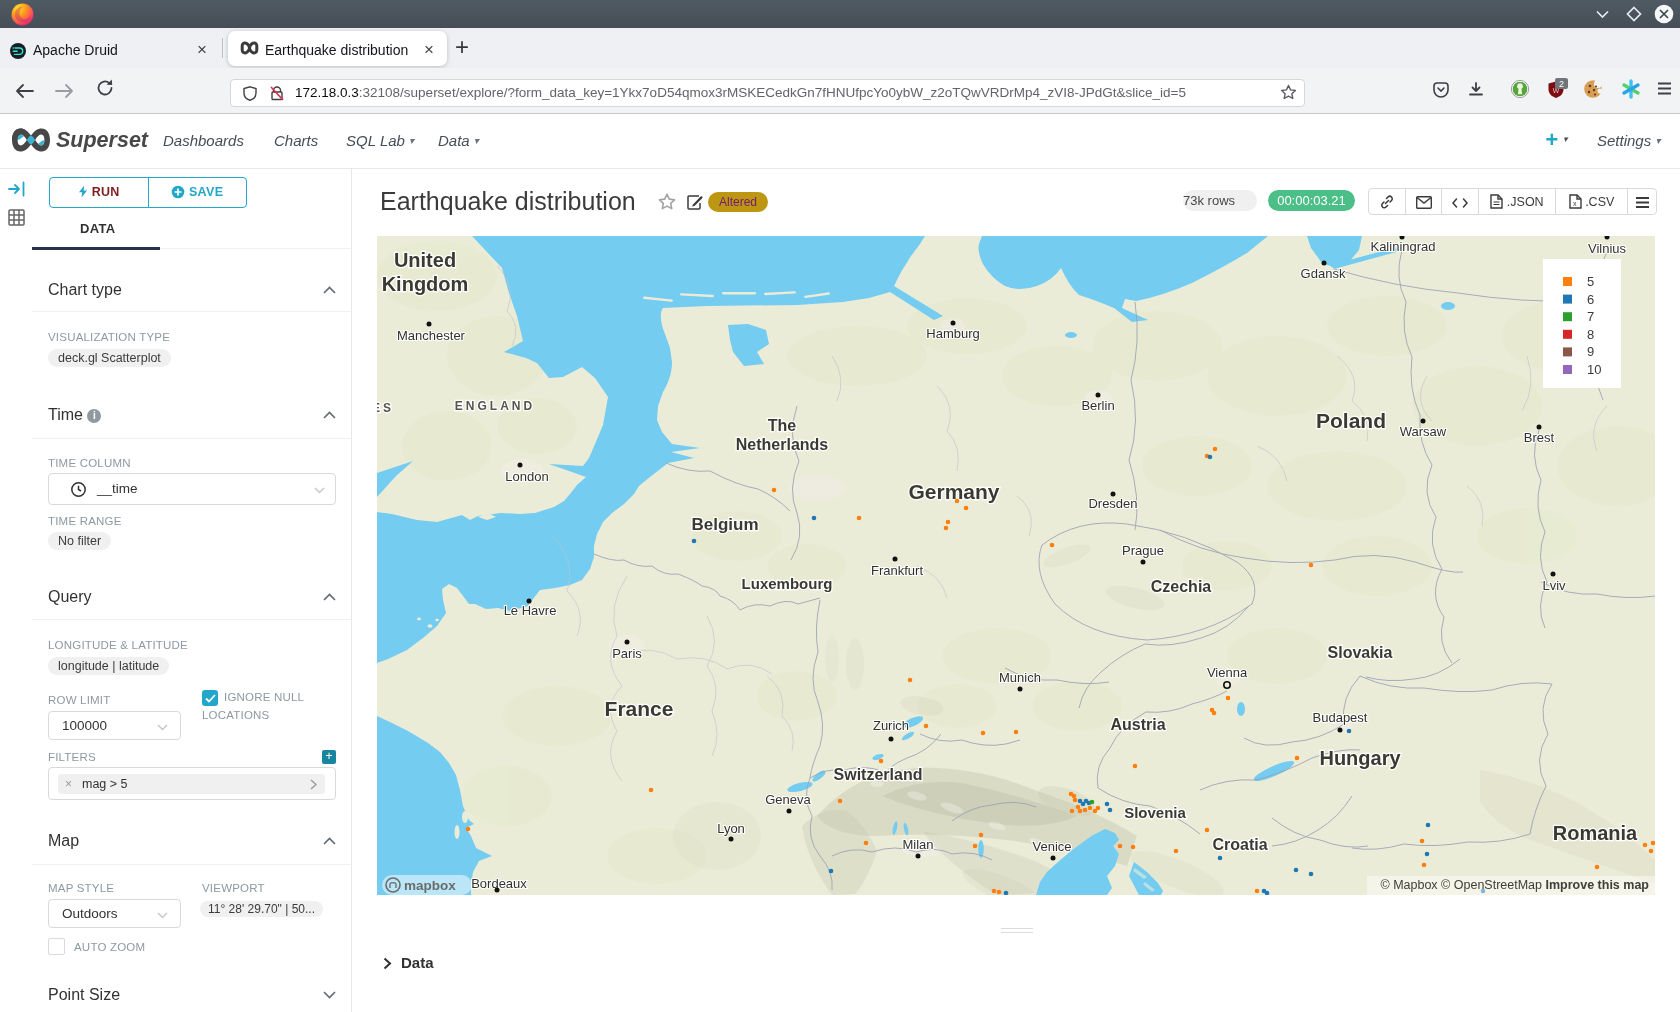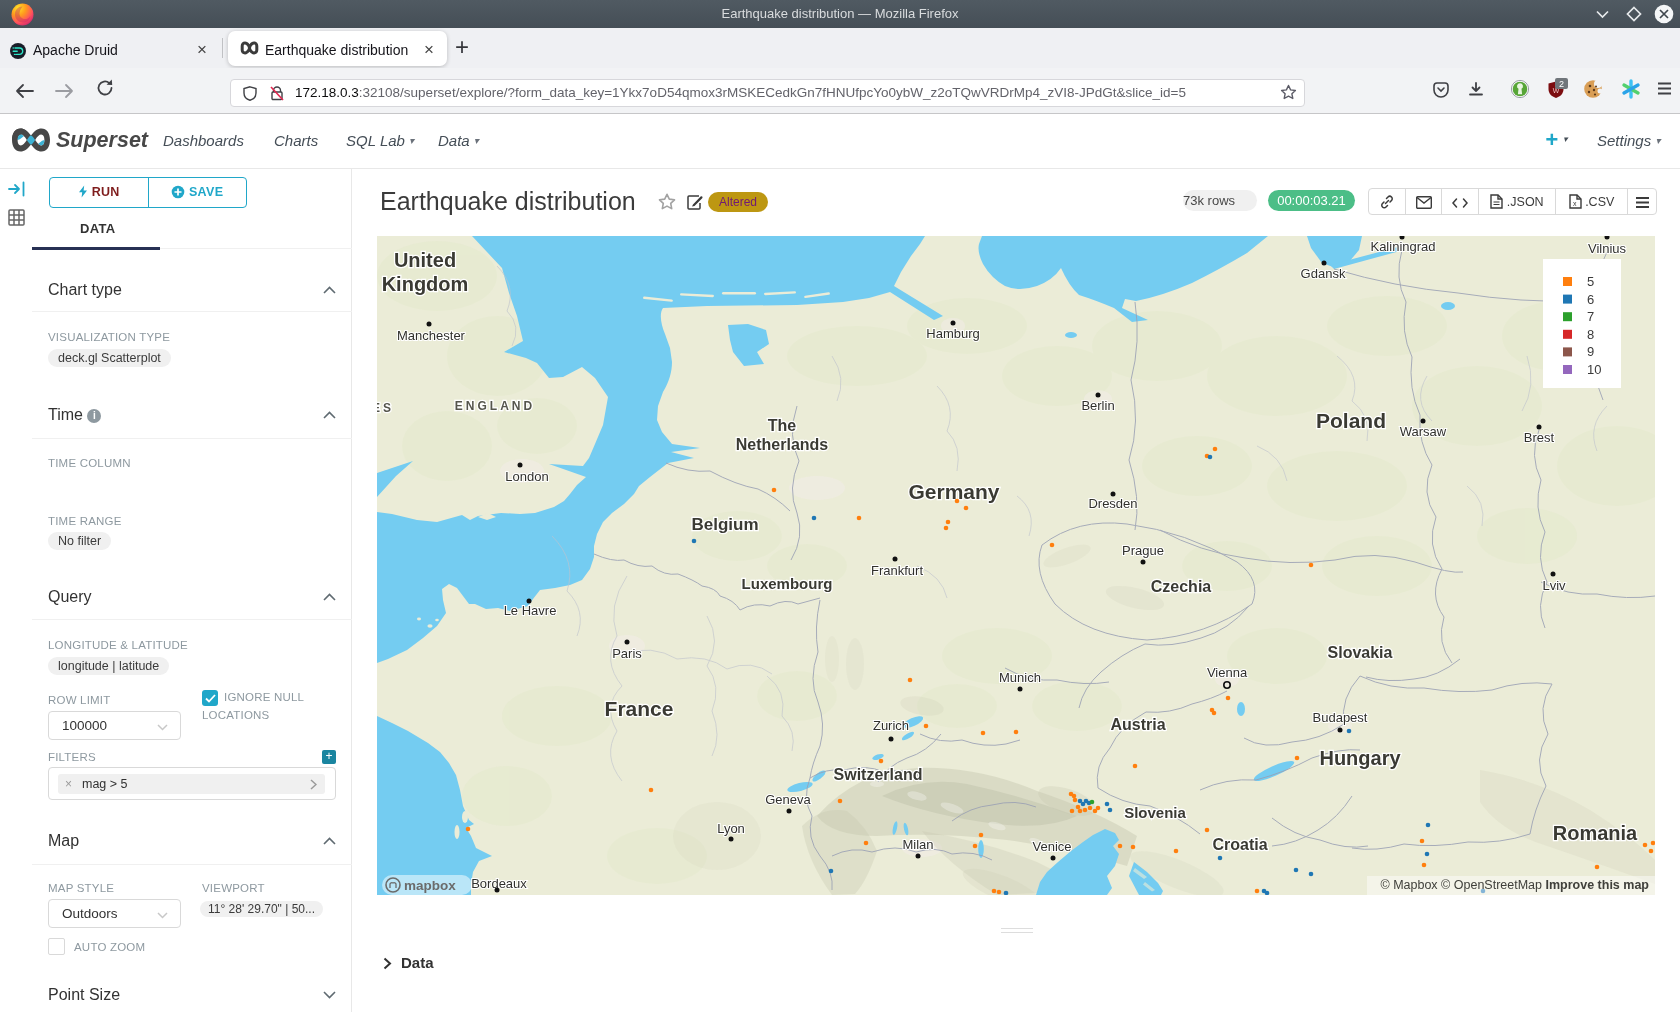--- a/index.html
+++ b/index.html
@@ -28,21 +28,20 @@
       <radialGradient id="fxo" cx="30%" cy="20%" r="90%">
         <stop offset="0%" stop-color="#ffe226"></stop>
           <stop offset="40%" stop-color="#ff9a1e"></stop>
           <stop offset="75%" stop-color="#ff4f5e"></stop>
           <stop offset="100%" stop-color="#c6246e"></stop>
       </radialGradient>
     </defs>
     <circle cx="11.5" cy="11.5" r="11" fill="url(#fxo)"></circle>
     <path d="M11.5,3.5 C7,3.5 4,7 4,11.5 C4,16 7.5,19.5 12,19.5 C16,19.5 19,16.8 19.4,13 C18,15.5 15.2,16.6 12.6,15.9 C9.7,15.1 8,12.4 8.6,9.6 C9,7.2 10.4,5.2 11.5,3.5 Z" fill="#b5186d" opacity="0.35"></path>
   </svg>
-  <div class="wtitle">Earthquake distribution — Mozilla Firefox</div>
   <svg class="abs" style="right:6px;top:4px" width="80" height="20" viewBox="0 0 80 20">
     <g stroke="#e7eaec" stroke-width="1.7" fill="none">
       <path d="M3,7.5 l5.5,5.5 5.5,-5.5"></path>
       <path d="M40,3.5 l6.5,6.5 -6.5,6.5 -6.5,-6.5 Z"></path>
     </g>
     <circle cx="70" cy="10" r="9.3" fill="#f4f6f7"></circle>
     <path d="M66,6 l8,8 M74,6 l-8,8" stroke="#3e464d" stroke-width="1.7"></path>
   </svg>
 </div>
 <div id="tabstrip">
@@ -176,20 +175,30 @@
     </svg>
   <div class="abs" style="left:0;top:142px;width:320px;height:1px;background:#f0f0f0"></div>
   <div class="abs lbl" style="left:16px;top:162px">VISUALIZATION TYPE</div>
   <div class="abs pill" style="left:16px;top:180px">deck.gl Scatterplot</div>
   <div class="abs sechdr" style="left:16px;top:237px">Time <span style="display:inline-block;width:14px;height:14px;background:#8e99a0;border-radius:50%;color:#fff;font-size:10px;text-align:center;line-height:14px;font-weight:bold;position:relative;top:-1px">i</span></div>
   <svg class="abs" style="left:291px;top:242px" width="13" height="8" viewBox="0 0 13 8">
       <path d="M1,7 L6.5,1.5 L12,7" stroke="#5f6a71" stroke-width="1.6" fill="none"></path>
     </svg>
   <div class="abs" style="left:0;top:269px;width:320px;height:1px;background:#f0f0f0"></div>
   <div class="abs lbl" style="left:16px;top:288px">TIME COLUMN</div>
+  <div class="selbox" style="left:16px;top:304px;width:288px;height:32px">
+    <svg class="abs" style="left:22px;top:8px" width="15" height="15" viewBox="0 0 15 15">
+        <circle cx="7.5" cy="7.5" r="6.7" fill="none" stroke="#323232" stroke-width="1.5"></circle>
+        <path d="M7.5,3.8 V7.5 L10,9" stroke="#323232" stroke-width="1.5" fill="none"></path>
+      </svg>
+    <div class="abs" style="left:48px;top:7px;font-size:13.5px;color:#323232">__time</div>
+    <svg class="abs" style="left:265px;top:13px" width="11" height="7" viewBox="0 0 11 7">
+        <path d="M1,1 L5.5,5.5 L10,1" stroke="#c8c8c8" stroke-width="1.5" fill="none"></path>
+      </svg>
+  </div>
   <div class="abs lbl" style="left:16px;top:346px">TIME RANGE</div>
   <div class="abs pill" style="left:16px;top:363px">No filter</div>
   <div class="abs sechdr" style="left:16px;top:419px">Query</div>
   <svg class="abs" style="left:291px;top:424px" width="13" height="8" viewBox="0 0 13 8">
       <path d="M1,7 L6.5,1.5 L12,7" stroke="#5f6a71" stroke-width="1.6" fill="none"></path>
     </svg>
   <div class="abs" style="left:0;top:450px;width:320px;height:1px;background:#f0f0f0"></div>
   <div class="abs lbl" style="left:16px;top:470px">LONGITUDE &amp; LATITUDE</div>
   <div class="abs pill" style="left:16px;top:488px">longitude | latitude</div>
   <div class="abs lbl" style="left:16px;top:525px">ROW LIMIT</div>

